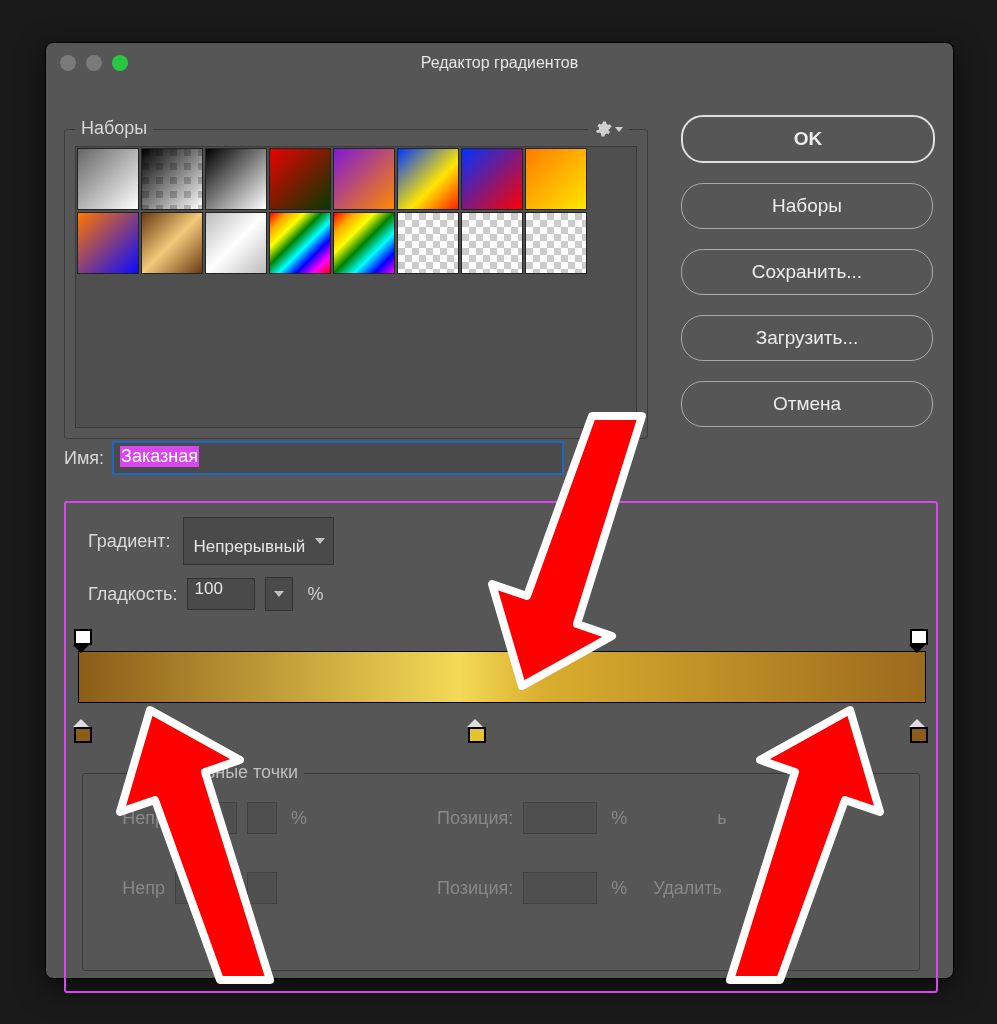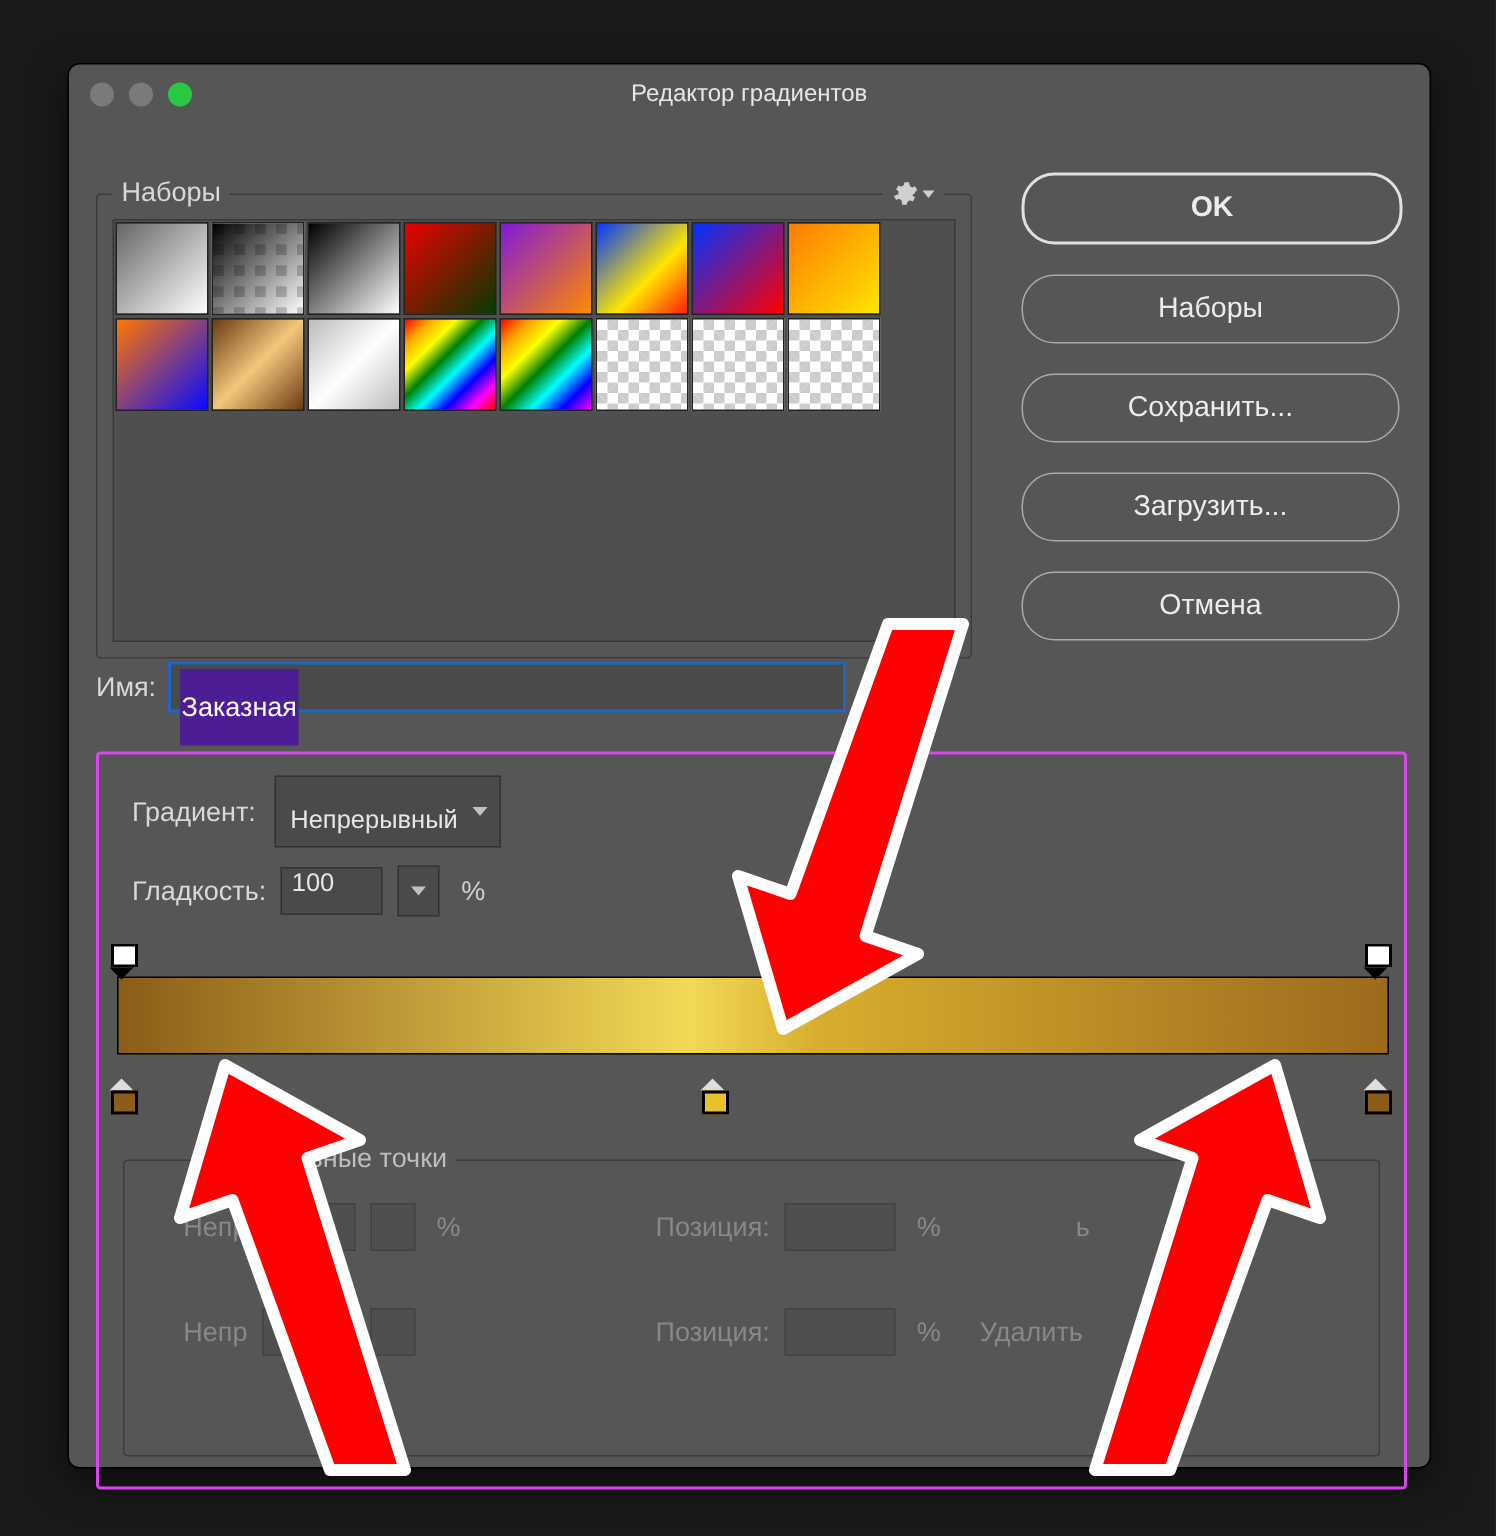--- a/index.html
+++ b/index.html
@@ -20,21 +20,21 @@
   .presets-legend{position:absolute;left:10px;top:-12px;background:#565656;padding:0 6px;font-size:18px;color:#d8d8d8;}
   .gear{position:absolute;right:18px;top:-10px;background:#565656;padding:0 6px;display:flex;align-items:center;gap:3px;cursor:pointer;}
   .gear svg{width:18px;height:18px;fill:#d0d0d0;}
   .gear .tri{width:0;height:0;border-left:4px solid transparent;border-right:4px solid transparent;border-top:5px solid #d0d0d0;}
   .thumb-area{position:absolute;left:10px;top:16px;right:10px;height:280px;background:#4f4f4f;border:1px solid #3a3a3a;}
   .thumb-grid{display:flex;flex-wrap:wrap;}
   .thumb{width:62px;height:62px;margin:1px;border:1px solid #222;box-sizing:border-box;}
   .check{background-image:linear-gradient(45deg,#ccc 25%,transparent 25%),linear-gradient(-45deg,#ccc 25%,transparent 25%),linear-gradient(45deg,transparent 75%,#ccc 75%),linear-gradient(-45deg,transparent 75%,#ccc 75%);background-size:14px 14px;background-position:0 0,0 7px,7px -7px,-7px 0;background-color:#fff;}
   .name-row{position:absolute;left:18px;top:358px;display:flex;align-items:center;gap:8px;}
   .name-row label{font-size:18px;color:#d8d8d8;}
-  .sel-text{background:#4c1d95;display:inline-block;padding:15px 1px;}
+  .sel-text{background:#d946ef;display:inline-block;padding:0 1px;}
   .name-field{width:452px;height:34px;background:#4a4a4a;border:2px solid #1c68c4;color:#fff;font-size:18px;padding:3px 6px;box-sizing:border-box;}
   .grad-group{position:absolute;left:18px;top:418px;width:870px;height:488px;border:2px solid #d946ef;border-radius:3px;}
   .type-row{position:absolute;left:22px;top:14px;display:flex;align-items:center;gap:12px;}
   .type-label{font-size:18px;color:#d8d8d8;}
   .dropdown{height:34px;background:#4a4a4a;border:1px solid #333;color:#e6e6e6;font-size:17px;display:flex;align-items:center;padding:12px 28px 0 10px;position:relative;cursor:pointer;}
   .dropdown .dd-tri{position:absolute;right:8px;top:50%;transform:translateY(-50%);width:0;height:0;border-left:5px solid transparent;border-right:5px solid transparent;border-top:6px solid #c0c0c0;}
   .smooth-row{position:absolute;left:22px;top:74px;display:flex;align-items:center;gap:10px;}
   .num-in{width:54px;height:30px;background:#4a4a4a;border:1px solid #333;color:#e6e6e6;text-align:left;padding:0 6px;font-size:17px;}
   .spin{width:26px;height:32px;background:#4a4a4a;border:1px solid #333;display:flex;align-items:center;justify-content:center;}
   .spin .dd-tri{width:0;height:0;border-left:5px solid transparent;border-right:5px solid transparent;border-top:6px solid #c0c0c0;}

